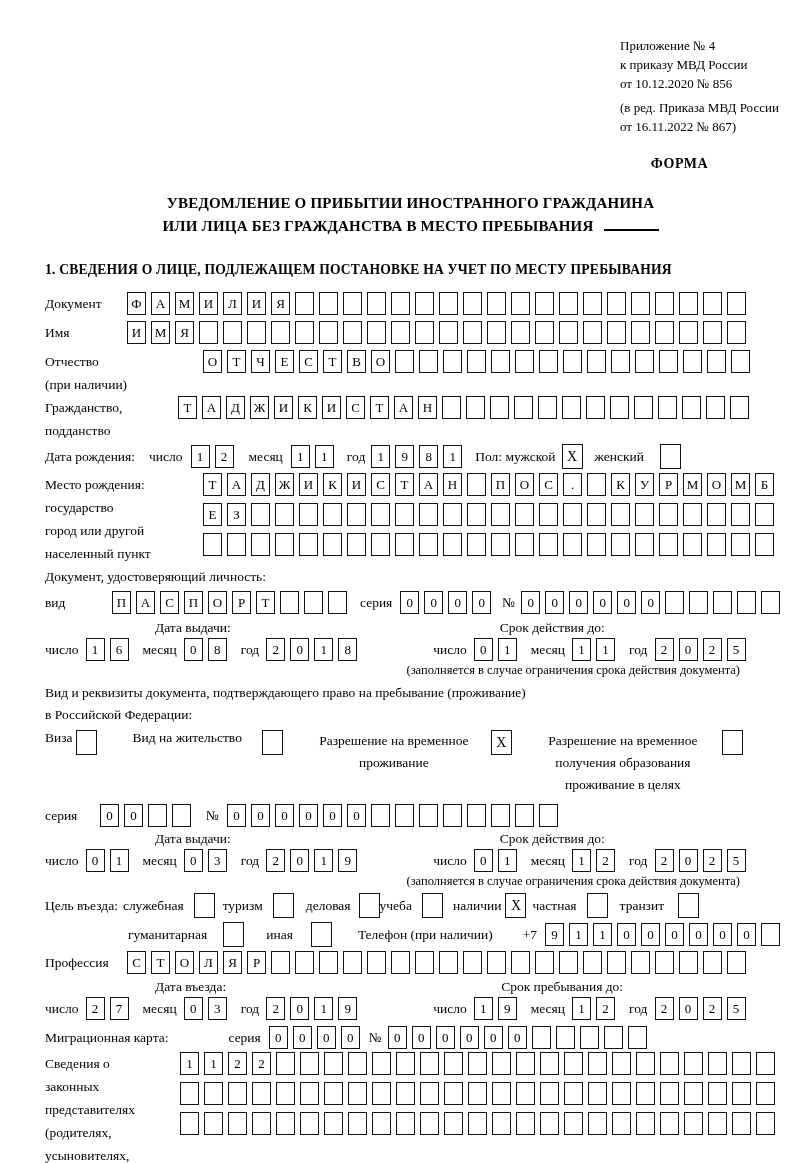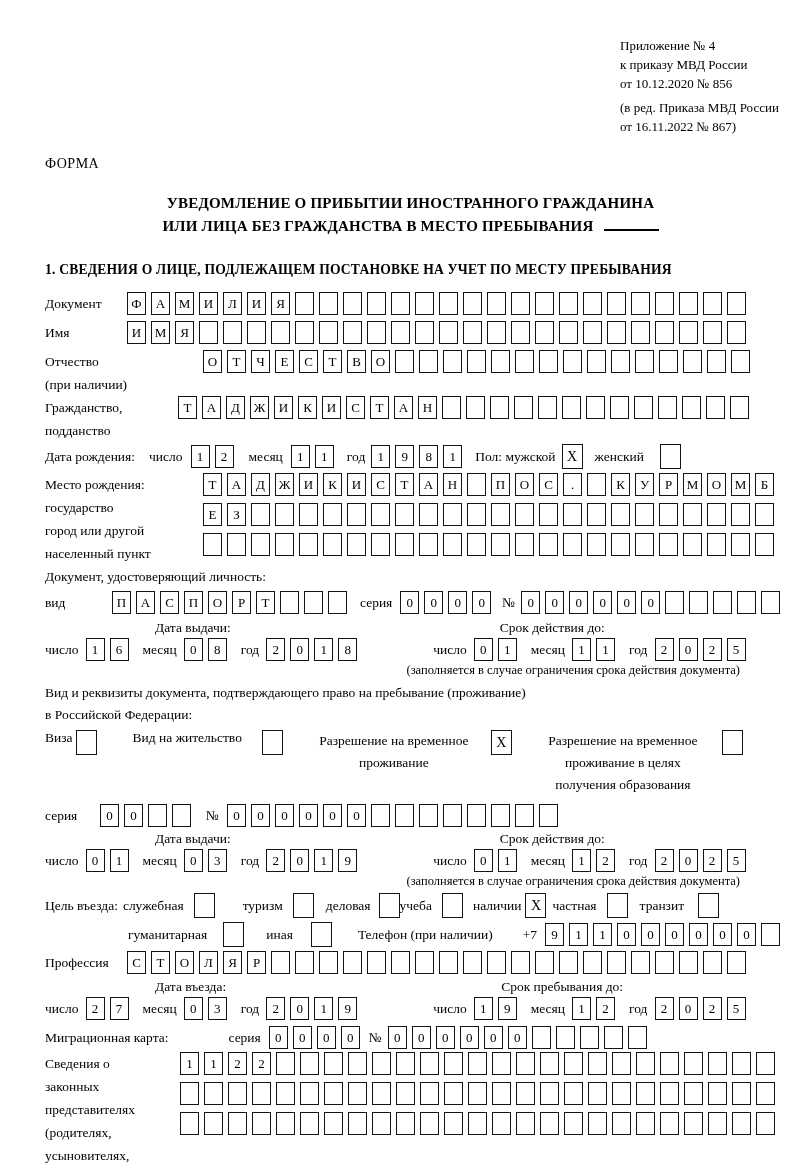--- a/index.html
+++ b/index.html
@@ -9,21 +9,21 @@
     box-sizing:border-box;
     overflow:hidden;
     background:#ffffff;
     color:#000;
     font-family:"Liberation Serif","DejaVu Serif",serif;
     font-size:13.5px;
     padding:36px 24px 0 45px;
   }
   .annex { margin-left:575px; line-height:19px; font-size:13px; white-space:nowrap; }
   .annex-note { margin-top:5px; }
-  .forma { padding-right:68px; font-weight:normal; margin-top:20px; font-size:14px; letter-spacing:.5px; }
+  .forma { text-align:right; padding-right:68px; font-weight:bold; margin-top:20px; font-size:14px; letter-spacing:.5px; }
   .title { text-align:center; font-weight:bold; font-size:15px; line-height:23px; margin-top:20px; letter-spacing:.2px; }
   .title-blank { display:inline-block; width:55px; border-bottom:2px solid #000; margin-left:10px; }
   .section-title { font-weight:bold; font-size:13.6px; margin-top:24px; margin-bottom:14px; letter-spacing:.2px; }
 
   .row { display:flex; align-items:center; margin-bottom:6px; }
   .row-top { align-items:flex-start; }
   .lbl { flex:none; }
   .cells { display:inline-flex; flex:none; }
   .cell {
     display:inline-flex; justify-content:center; align-items:center;
@@ -410,22 +410,22 @@
     <span class="checkbox" style="margin-left:3px"></span>
     <span class="lbl" style="margin-left:36px">Вид на жительство</span>
     <span class="checkbox" style="margin-left:20px"></span>
     <span class="cap" style="margin-left:26px;width:170px">
       <div>Разрешение на временное</div>
       <div>проживание</div>
     </span>
     <span class="checkbox" style="margin-left:12px">X</span>
     <span class="cap" style="margin-left:26px;width:170px">
       <div>Разрешение на временное</div>
+      <div>получения образования</div>
       <div>проживание в целях</div>
-      <div>получения образования</div>
     </span>
     <span class="checkbox" style="margin-left:14px"></span>
   </div>
 
   <div class="row" style="margin-bottom:4px">
     <span class="lbl" style="width:55px">серия</span>
     <span class="cells" style="margin-right:10px">
         <span class="cell">0</span>
         <span class="cell">0</span>
         <span class="cell"></span>
@@ -493,21 +493,21 @@
           <span class="cell">5</span>
         </span>
     </span>
   </div>
   <div class="note">(заполняется в случае ограничения срока действия документа)</div>
 
   <div class="row" style="margin-bottom:4px">
     <span class="lbl">Цель въезда:</span>
     <span class="lbl" style="margin-left:5px">служебная</span>
     <span class="checkbox" style="margin-left:10px"></span>
-    <span class="lbl" style="margin-left:28px">туризм</span>
+    <span class="lbl" style="margin-left:8px">туризм</span>
     <span class="checkbox" style="margin-left:10px"></span>
     <span class="lbl" style="margin-left:12px">деловая</span>
     <span class="checkbox" style="margin-left:8px"></span>
     <span class="lbl" style="">учеба</span>
     <span class="checkbox" style="margin-left:10px"></span>
     <span class="lbl" style="margin-left:10px">наличии</span>
     <span class="checkbox" style="margin-left:4px">X</span>
     <span class="lbl" style="margin-left:6px">частная</span>
     <span class="checkbox" style="margin-left:10px"></span>
     <span class="lbl" style="margin-left:12px">транзит</span>

